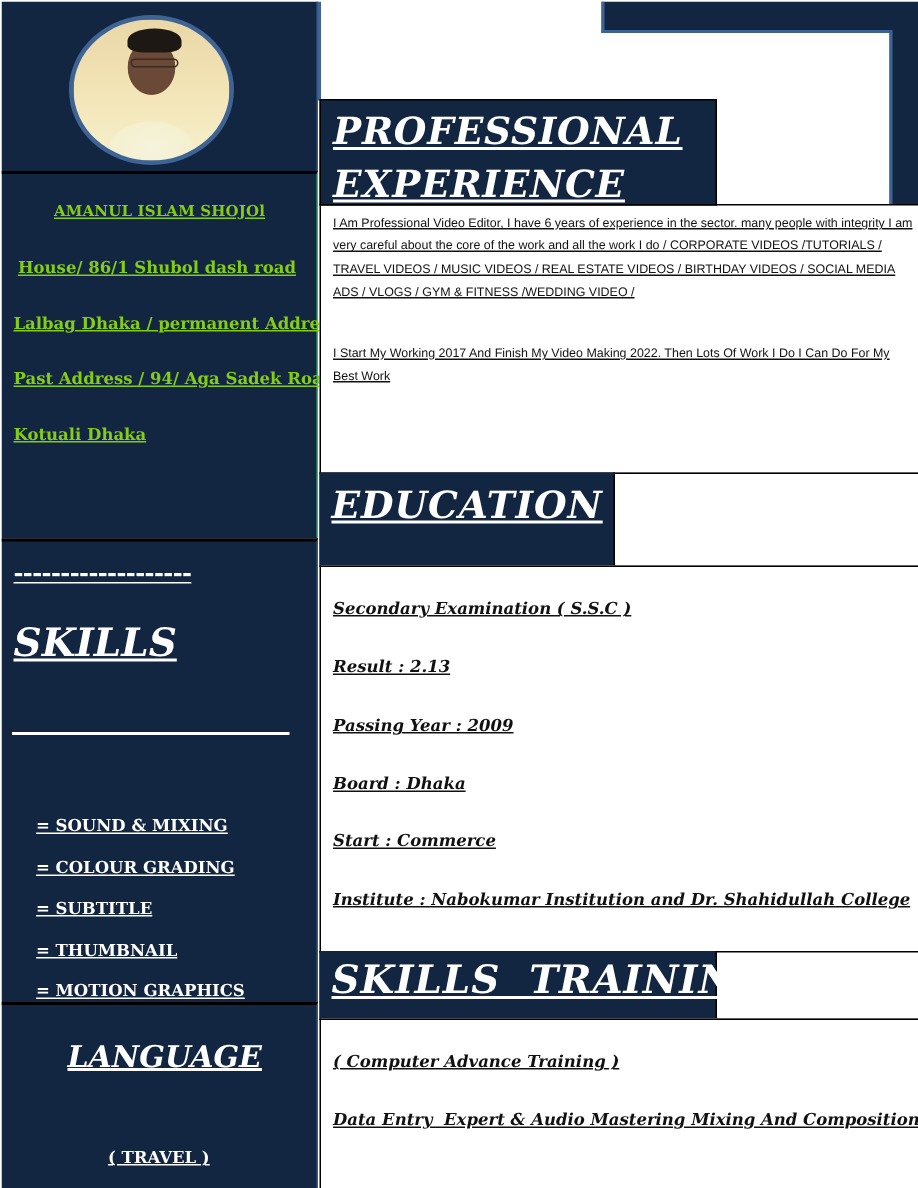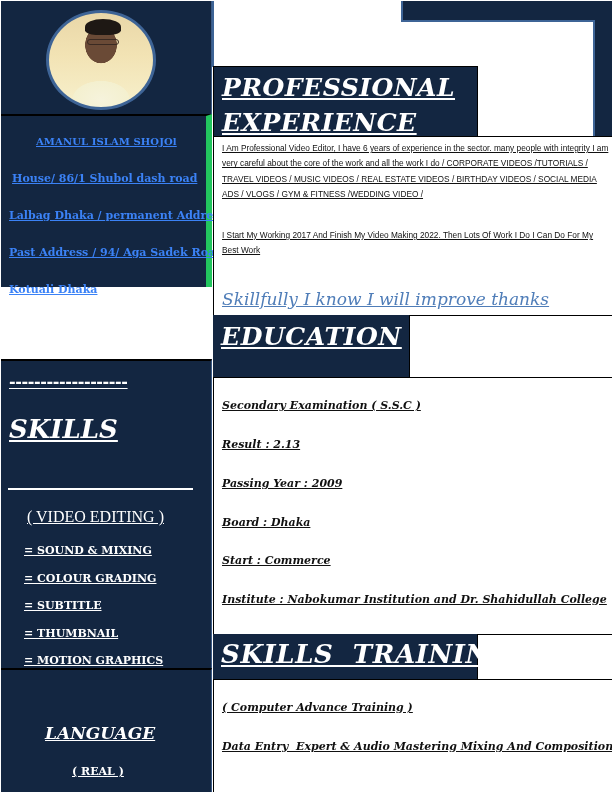--- a/index.html
+++ b/index.html
@@ -24,44 +24,44 @@
     .avatar .hair {
       position: absolute; left: 36px; top: 6px; width: 36px; height: 16px;
       border-radius: 50% 50% 30% 30%; background: #1e1814;
     }
     .avatar .glasses {
       position: absolute; left: 38px; top: 26px; width: 32px; height: 6px;
       border: 1px solid #3a2a22; border-radius: 3px;
     }
 
     .side-contact {
-      position: absolute; left: 0; top: 113px; width: 211px; height: 173px;
-      background: #132641; border-top: 2px solid #000; border-right: 6px solid #22c55e;
-      color: #3b82f6; font-weight: bold;
+      position: absolute; left: 0; top: 113px; width: 211px; height: 245px;
+      background: #132641; border-top: 2px solid #000; border-right: 1px solid #22c55e;
+      color: #84cc16; font-weight: bold;
     }
     .side-contact .name { position: absolute; left: 34px; top: 19px; font-size: 10px; letter-spacing: 0.1px; }
     .side-contact .line { position: absolute; left: 7px; font-size: 11px; white-space: nowrap; }
 
     .side-skills {
       position: absolute; left: 0; top: 358px; width: 211px; height: 309px;
       background: #132641; border-top: 2px solid #000; border-right: 1px solid #3a5a86;
       color: #ffffff;
     }
     .side-skills .dashes { position: absolute; left: 7px; top: 10px; font-size: 16px; font-weight: bold; letter-spacing: -0.4px; }
     .side-skills .title { position: absolute; left: 7px; top: 52px; font-size: 26px; font-weight: bold; font-style: italic; }
     .side-skills .underline { position: absolute; left: 7px; top: 127px; width: 185px; height: 2px; background: #ffffff; }
     .side-skills .sub { position: absolute; left: 25px; top: 146px; font-size: 16px; font-family: "Liberation Serif", serif; }
     .side-skills .item { position: absolute; left: 22px; font-size: 11px; font-weight: bold; white-space: nowrap; }
 
     .side-lang {
       position: absolute; left: 0; top: 667px; width: 211px; height: 125px;
       background: #132641; border-top: 2px solid #000; border-right: 1px solid #3a5a86;
       color: #ffffff; font-weight: bold;
     }
-    .side-lang .title { position: absolute; left: 43px; top: 21px; font-size: 17px; font-style: italic; margin-top: 31px; }
+    .side-lang .title { position: absolute; left: 43px; top: 21px; font-size: 20px; font-style: italic; }
     .side-lang .row1 { position: absolute; left: 28px; top: 65px; font-size: 11px; white-space: nowrap; word-spacing: 1px; }
     .side-lang .row2 { position: absolute; left: 70px; top: 94px; font-size: 11px; white-space: nowrap; }
 
     
     .deco-top {
       position: absolute; left: 400px; top: 0; width: 212px; height: 21px;
       background: #132641; border-left: 2px solid #3e6496; border-bottom: 2px solid #3e6496;
     }
     .deco-right {
       position: absolute; left: 592px; top: 19px; width: 20px; height: 116px;
@@ -131,37 +131,35 @@
   <div class="line" style="left:10px; top:55px;">House/ 86/1 Shubol dash road</div>
   <div class="line" style="top:92px;">Lalbag Dhaka / permanent Address</div>
   <div class="line" style="top:129px;">Past Address / 94/ Aga Sadek Road</div>
   <div class="line" style="top:166px;">Kotuali Dhaka</div>
 </div>
 
 <div class="side-skills">
   <div class="dashes">-------------------</div>
   <div class="title">SKILLS</div>
   <div class="underline"></div>
-  <div class="sub">( VIDEO EDITING )</div>
   <div class="item" style="top:182px;">= SOUND &amp; MIXING</div>
   <div class="item" style="top:210px;">= COLOUR GRADING</div>
   <div class="item" style="top:237px;">= SUBTITLE</div>
   <div class="item" style="top:265px;">= THUMBNAIL</div>
   <div class="item" style="top:292px;">= MOTION GRAPHICS</div>
 </div>
 
 <div class="side-lang">
   <div class="title">LANGUAGE</div>
-  <div class="row2">( REAL )</div>
+  <div class="row2">( TRAVEL )</div>
 </div>
 
 <div class="box exp-body">
   <div class="para" style="top:3px;">I Am Professional Video Editor, I have 6 years of experience in the sector. many people with integrity I am very careful about the core of the work and all the work I do / CORPORATE VIDEOS /TUTORIALS / TRAVEL VIDEOS / MUSIC VIDEOS / REAL ESTATE VIDEOS / BIRTHDAY VIDEOS / SOCIAL MEDIA ADS / VLOGS / GYM &amp; FITNESS /WEDDING VIDEO /</div>
   <div class="para" style="top:90px;">I Start My Working 2017 And Finish My Video Making 2022. Then Lots Of Work I Do I Can Do For My Best Work</div>
-  <div class="quote">Skillfully I know I will improve thanks</div>
 </div>
 <div class="heading h-exp">
   <div class="t1">PROFESSIONAL</div>
   <div class="t2">EXPERIENCE</div>
 </div>
 
 <div class="box edu-bar"></div>
 <div class="heading h-edu">
   <div class="t">EDUCATION</div>
 </div>

